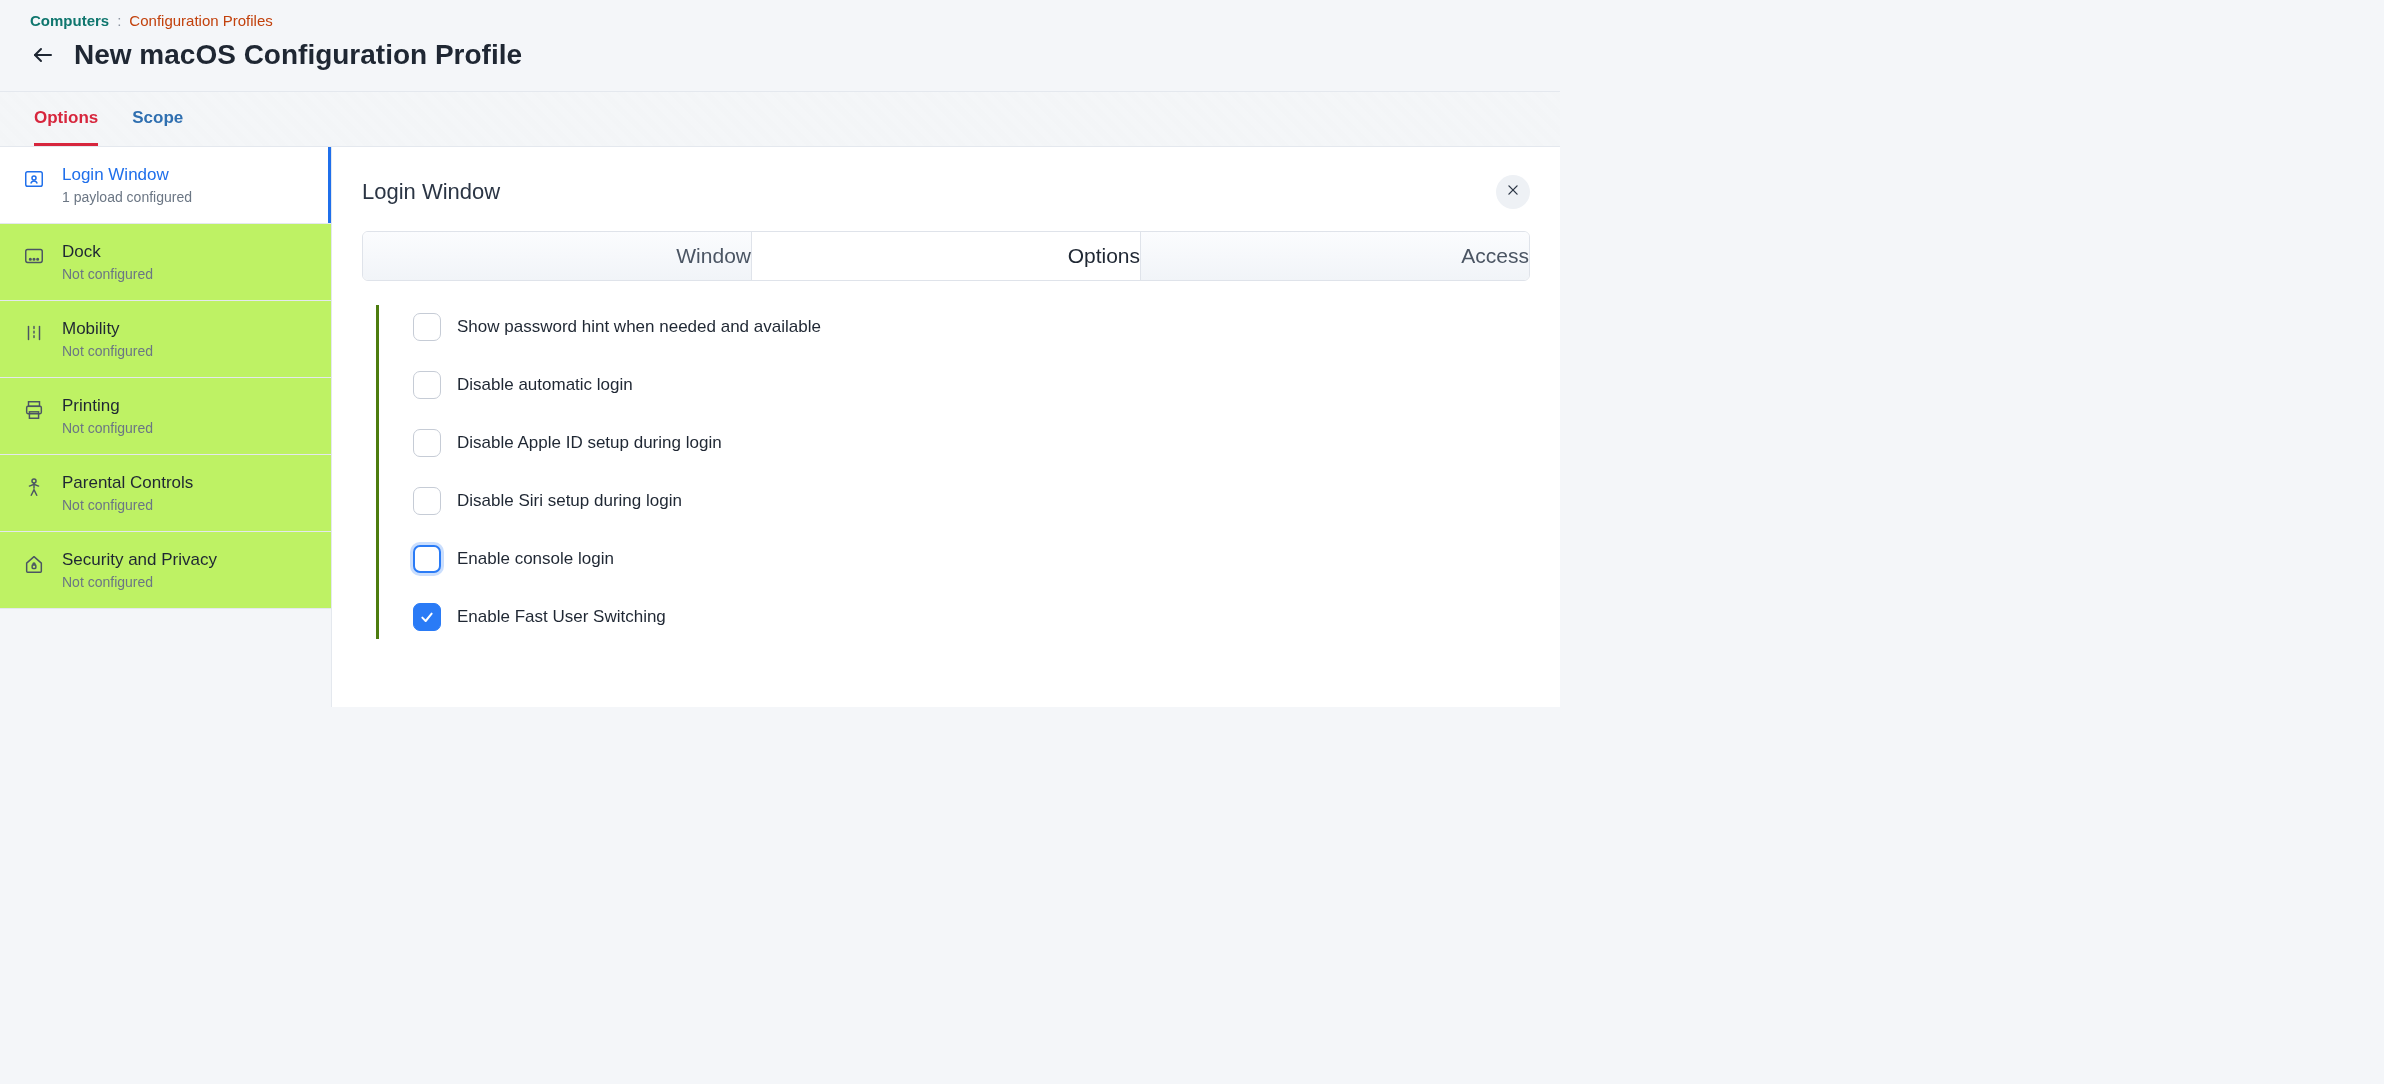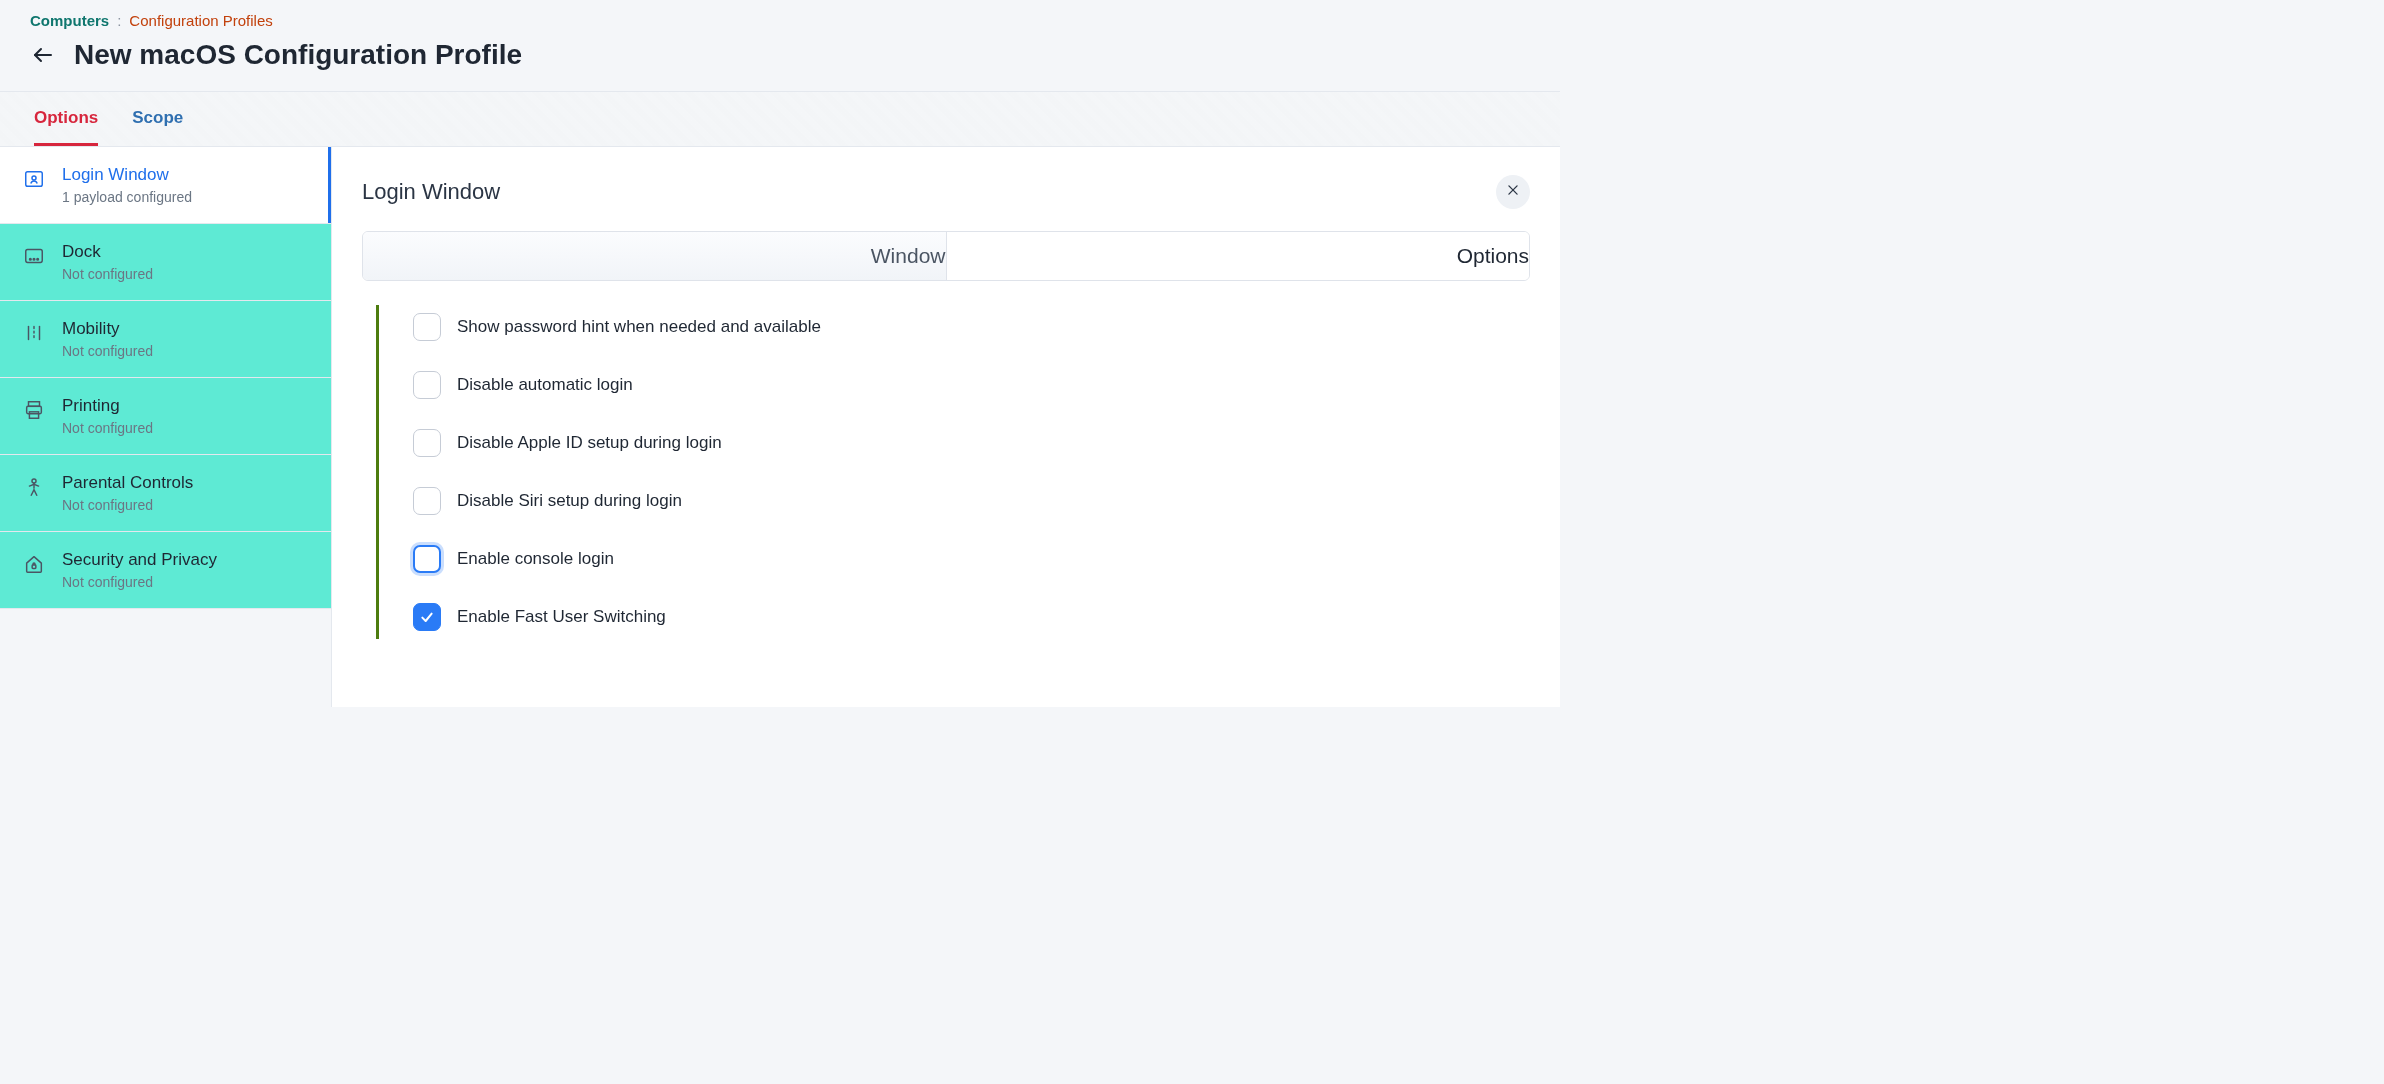--- a/index.html
+++ b/index.html
@@ -85,21 +85,21 @@
     background: #f4f6f9;
     border-right: 1px solid #e4e8ee;
   }
   .side-item {
     display: flex;
     gap: 16px;
     align-items: flex-start;
     padding: 18px 20px 18px 22px;
     border-bottom: 1px solid #e4e8ee;
     cursor: pointer;
-    background: #5eead4;
+    background: #bef264;
   }
   .side-item.active {
     background: #ffffff;
     position: relative;
   }
   .side-item.active::after {
     content: "";
     position: absolute;
     right: 0; top: 0; bottom: 0;
     width: 3px;
@@ -332,20 +332,21 @@
               <line x1="5" y1="5" x2="19" y2="19"></line>
               <line x1="19" y1="5" x2="5" y2="19"></line>
             </svg>
         </span>
       </div>
     </div>
 
     <div class="seg-tabs">
       <div class="seg-tab">Window</div>
       <div class="seg-tab active">Options</div>
+      <div class="seg-tab">Access</div>
     </div>
 
     <div class="options-area">
 
       <div class="opt-row">
         <span class="chk">
           
         </span>
         <span class="opt-label">Show password hint when needed and available</span>
       </div>

